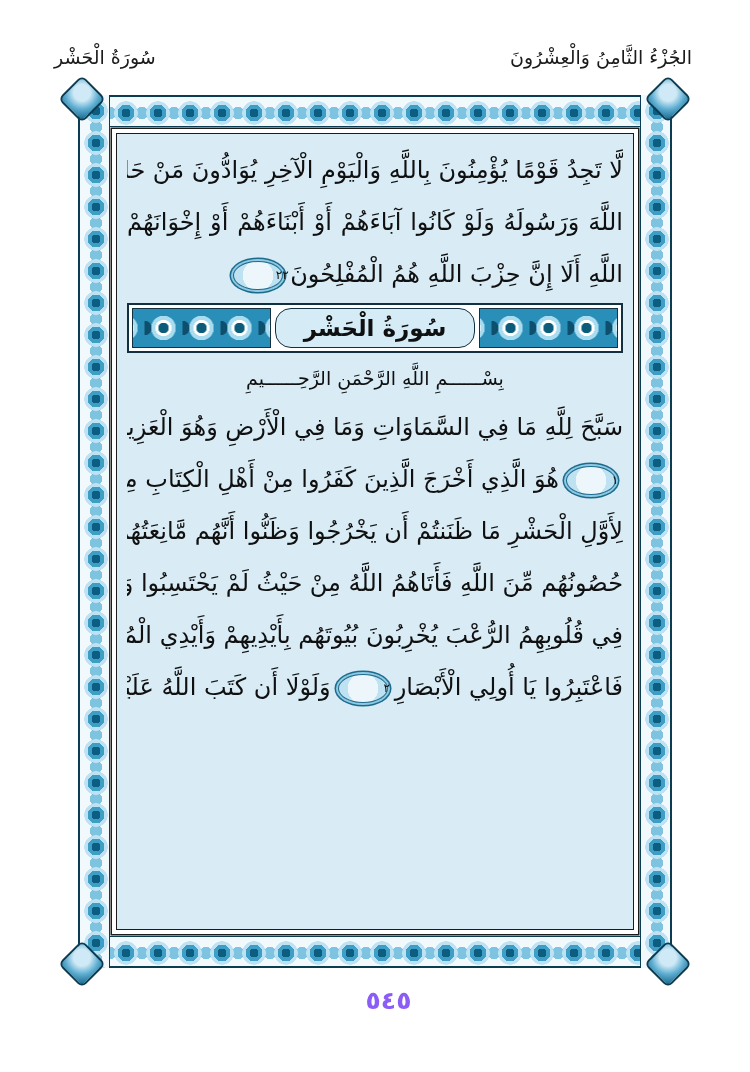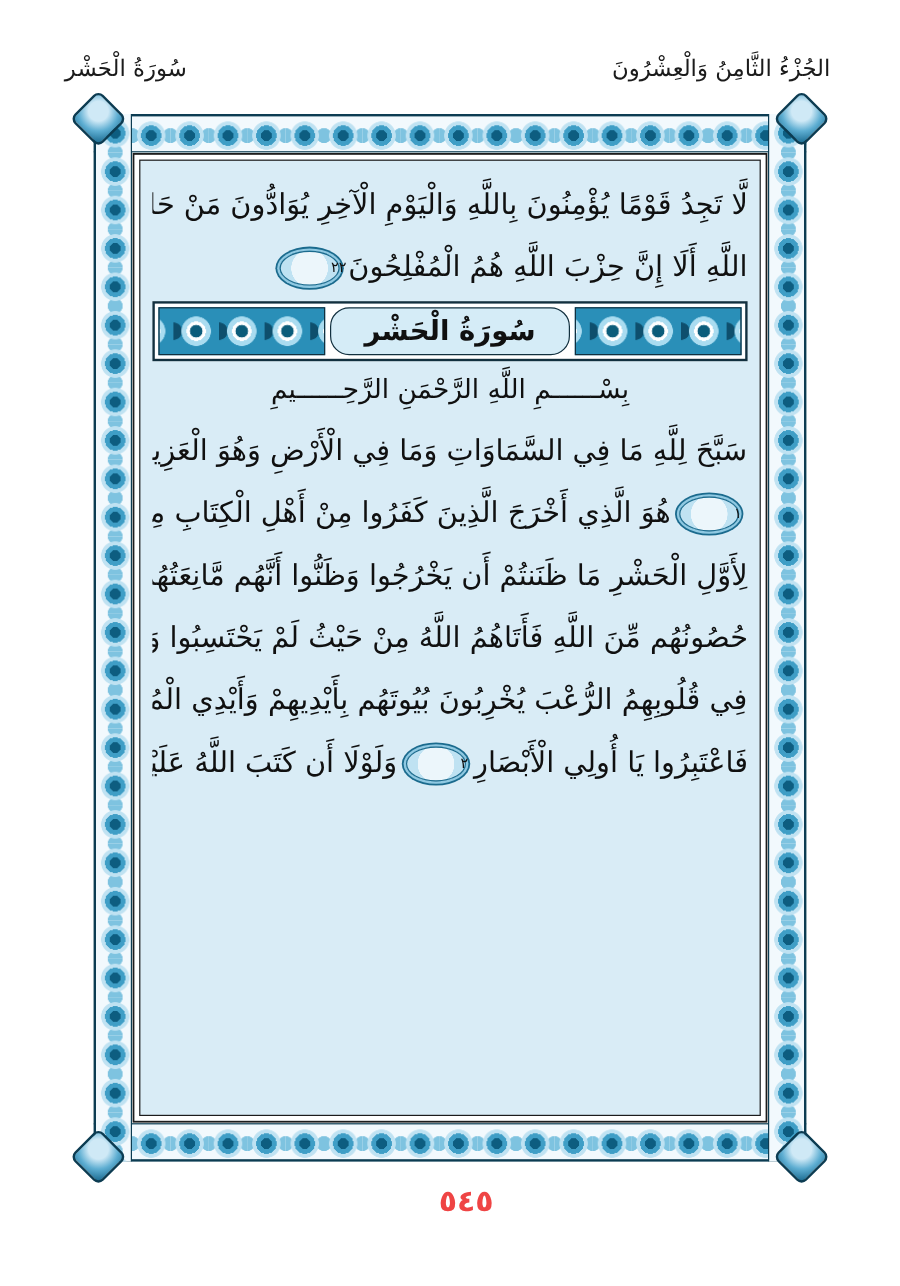--- a/index.html
+++ b/index.html
@@ -67,25 +67,25 @@
               background-color:#2a8fb8;
               background-image:
                 radial-gradient(circle at 19px 19px, #0b5c7a 0 5px, rgba(0,0,0,0) 5.5px),
                 radial-gradient(circle at 19px 19px, #ffffff 0 8px, #aadcf0 8px 12px, rgba(0,0,0,0) 12.5px),
                 radial-gradient(circle at 0 19px, #0e4f6d 0 7px, rgba(0,0,0,0) 7.5px);
               background-size:38px 38px; background-position:center; }
   .band-center { flex:0 0 200px; margin:0 4px; border:1.5px solid #12303f; border-radius:16px;
                  background:#d5ecf7; display:flex; align-items:center; justify-content:center;
                  font-size:23px; font-weight:bold; color:#101010; }
 
-  .bismillah { height:46px; line-height:46px; text-align:center; font-size:22px; color:#101010; }
+  .bismillah { height:46px; line-height:46px; text-align:center; font-size:19px; color:#101010; }
 
   
   .page-number { position:absolute; left:0; right:0; top:986px; text-align:center;
-                 font-size:25px; font-weight:bold; color:#ef4444; letter-spacing:4px;padding-left:27px; }
+                 font-size:25px; font-weight:bold; color:#8b5cf6; letter-spacing:4px;padding-left:27px; }
 </style>
 </head>
 <body>
 
 <div class="page">
 
   <div class="hdr hdr-right">الجُزْءُ الثَّامِنُ وَالْعِشْرُونَ</div>
   <div class="hdr hdr-left">سُورَةُ الْحَشْر</div>
 
   <div class="frame">
@@ -95,20 +95,21 @@
     <div class="bd bd-right"></div>
     <div class="corner corner-tl"></div>
     <div class="corner corner-tr"></div>
     <div class="corner corner-bl"></div>
     <div class="corner corner-br"></div>
 
     <div class="text-area">
 
       <div>
           <div class="line"><span class="ayah-text">لَّا تَجِدُ قَوْمًا يُؤْمِنُونَ بِاللَّهِ وَالْيَوْمِ الْآخِرِ يُوَادُّونَ مَنْ حَادَّ</span></div>
+          <div class="line"><span class="ayah-text">اللَّهَ وَرَسُولَهُ وَلَوْ كَانُوا آبَاءَهُمْ أَوْ أَبْنَاءَهُمْ أَوْ إِخْوَانَهُمْ</span></div>
           <div class="line end"><span class="ayah-text">اللَّهِ أَلَا إِنَّ حِزْبَ اللَّهِ هُمُ الْمُفْلِحُونَ</span><span class="ayah-marker">٢٢</span></div>
         </div>
 
       <div class="surah-band">
         <div class="band-orn"></div>
         <div class="band-center">سُورَةُ الْحَشْر</div>
         <div class="band-orn"></div>
       </div>
 
       <div class="bismillah">بِسْــــــمِ اللَّهِ الرَّحْمَنِ الرَّحِــــــيمِ</div>

